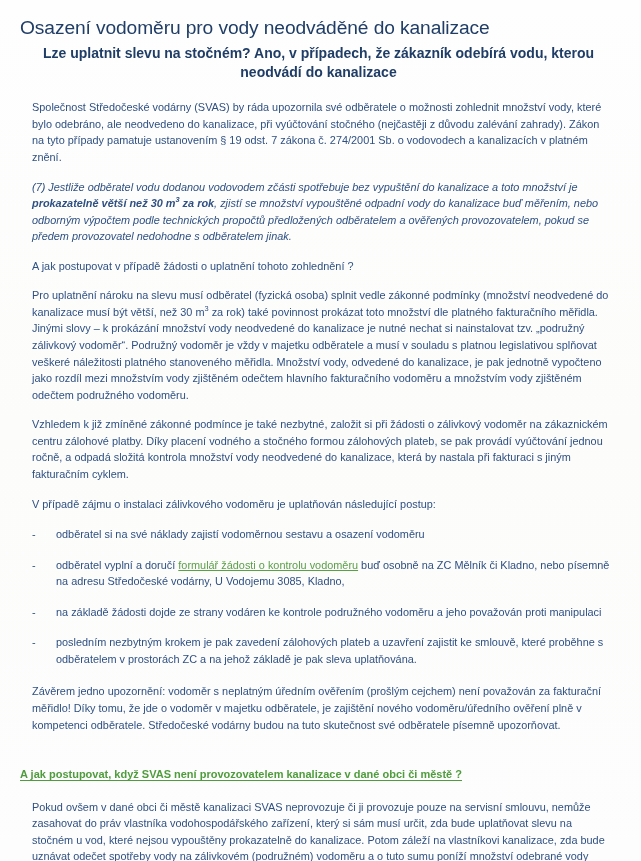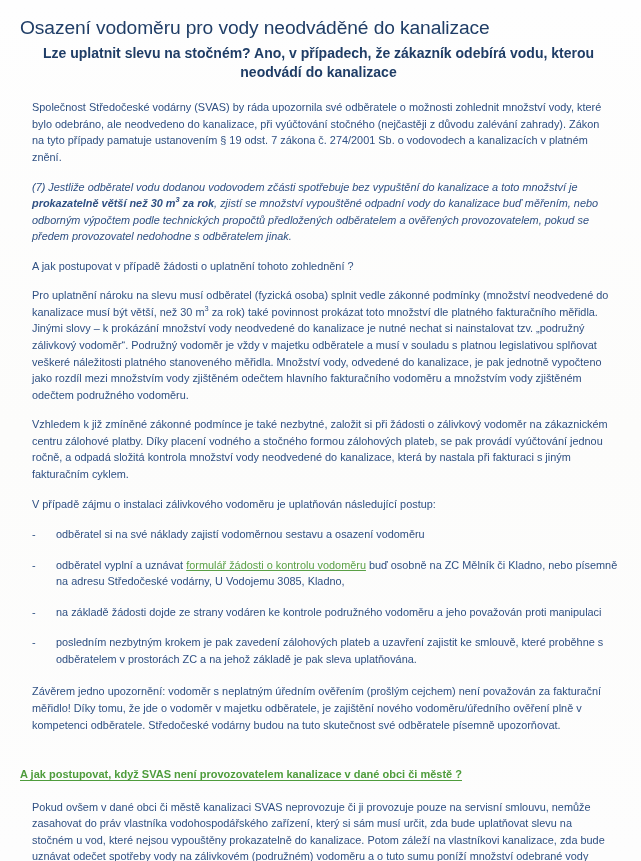--- a/index.html
+++ b/index.html
@@ -136,21 +136,21 @@
 
     <p class="para gap-md">V případě zájmu o instalaci zálivkového vodoměru je uplatňován následující postup:</p>
 
     <div class="bullet">
       <span class="dash">-</span>
       <span class="btext">odběratel si na své náklady  zajistí vodoměrnou sestavu a osazení vodoměru</span>
     </div>
 
     <div class="bullet">
       <span class="dash">-</span>
-      <span class="btext"><span>odběratel vyplní  a uznávat </span><a class="link-green" href="#">formulář žádosti o kontrolu vodoměru</a><span> buď osobně na ZC Mělník či Kladno, nebo písemně na adresu Středočeské vodárny, U Vodojemu 3085, Kladno,</span></span>
+      <span class="btext"><span>odběratel vyplní  a doručí </span><a class="link-green" href="#">formulář žádosti o kontrolu vodoměru</a><span> buď osobně na ZC Mělník či Kladno, nebo písemně na adresu Středočeské vodárny, U Vodojemu 3085, Kladno,</span></span>
     </div>
 
     <div class="bullet">
       <span class="dash">-</span>
       <span class="btext">na základě žádosti dojde ze strany vodáren ke kontrole podružného vodoměru a jeho považován proti manipulaci</span>
     </div>
 
     <div class="bullet">
       <span class="dash">-</span>
       <span class="btext">posledním nezbytným krokem je pak zavedení zálohových plateb a uzavření zajistit ke smlouvě, které proběhne s odběratelem v prostorách ZC a na jehož základě je pak sleva uplatňována.</span>

